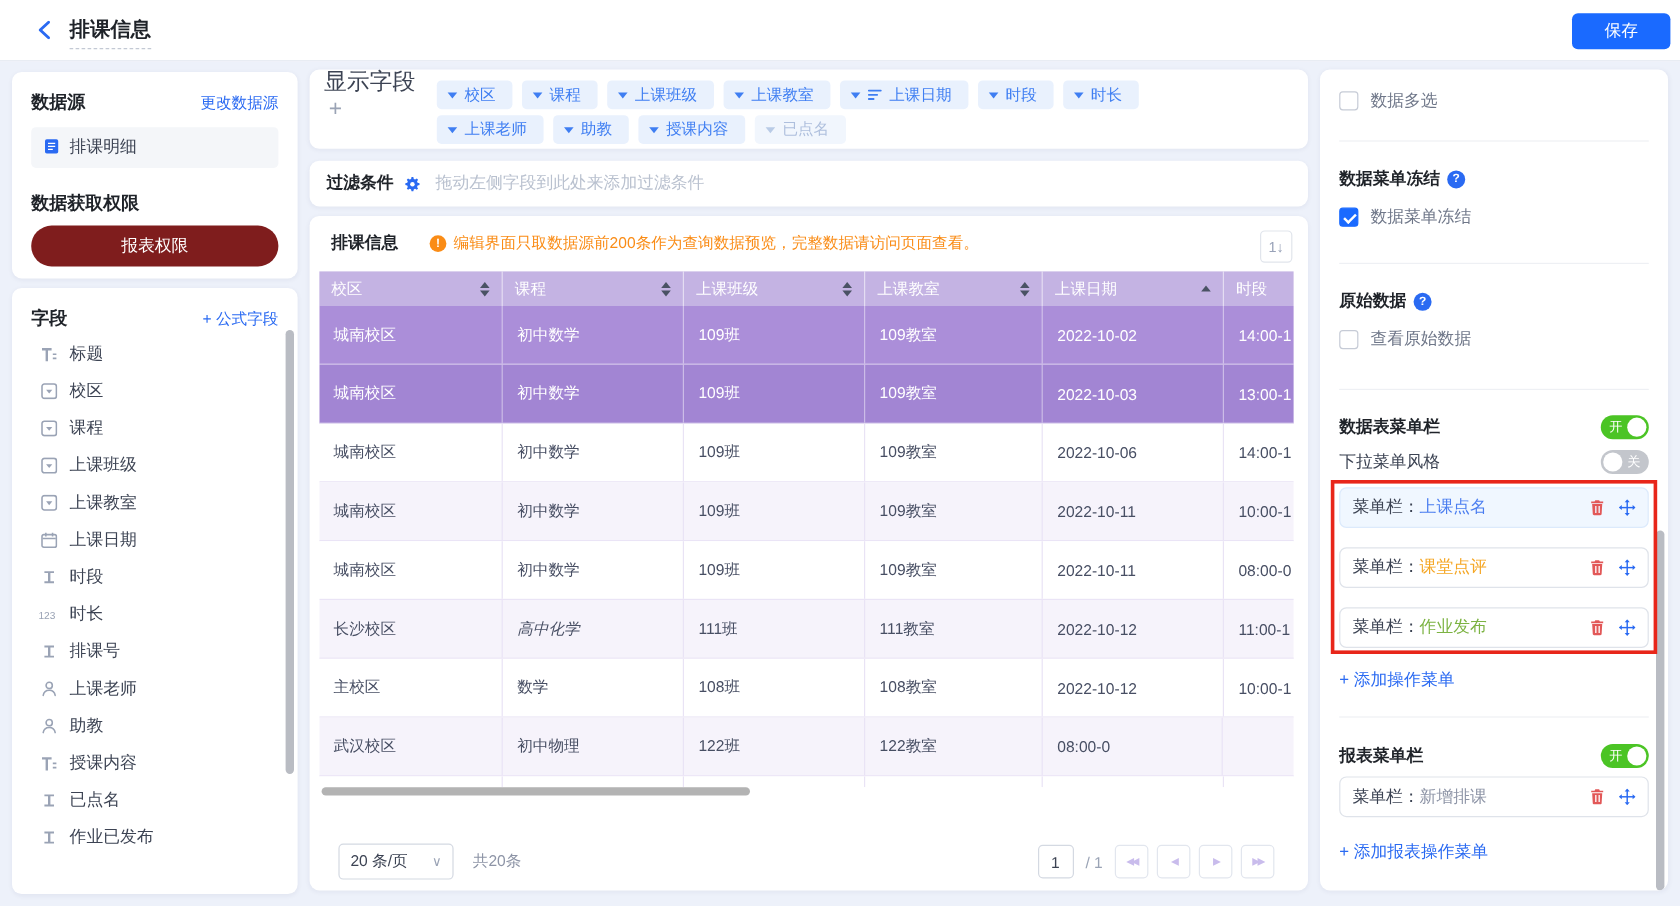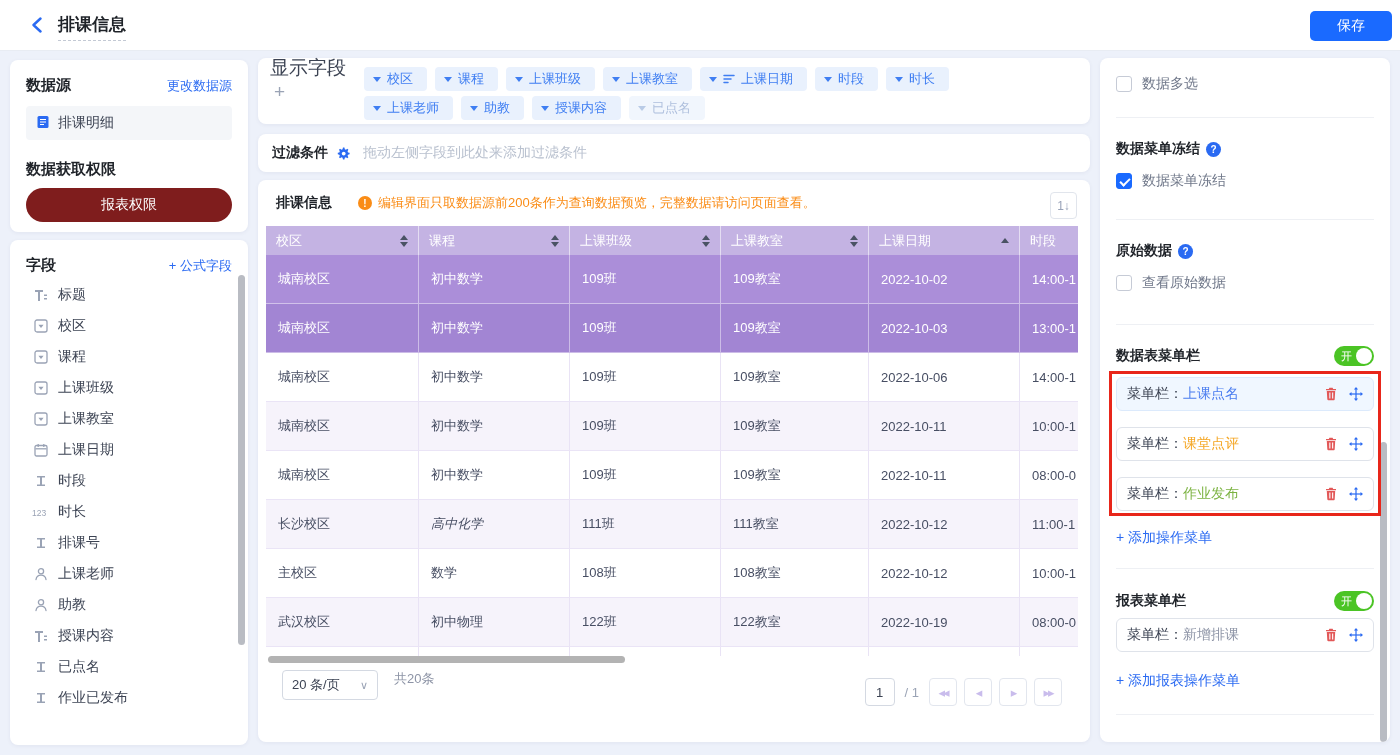--- a/index.html
+++ b/index.html
@@ -62,21 +62,21 @@
   .tbody{position:relative;width:904px;height:401px;overflow:hidden}
   .tr{display:flex;width:904px;height:49px;box-sizing:border-box;border-bottom:1px solid #eae4f6;background:#fff;cursor:pointer}
   .tr.alt{background:#f6f3fb}
   .tr.sel1{background:#ab8ed9;border-bottom-color:rgba(255,255,255,.45)}
   .tr.sel2{background:#a285d3;border-bottom-color:rgba(255,255,255,.45)}
   .td{box-sizing:border-box;display:flex;align-items:center;padding:0 12px;font-size:13px;color:#474e63;border-right:1px solid #e9e3f5;overflow:hidden;white-space:nowrap}
   .tr.sel1 .td,.tr.sel2 .td{color:#fff;border-right-color:rgba(255,255,255,.45)}
   .hscroll{position:absolute;left:8px;top:476px;width:812px;height:7px}
   .hthumb{position:absolute;left:2px;top:0;width:357px;height:7px;background:#b3b3b3;border-radius:4px}
 
-  .pager-row{position:absolute;left:8px;top:490px;width:812px;height:44px;display:flex;padding:0 16px;box-sizing:border-box}
+  .pager-row{position:absolute;left:8px;top:516px;width:812px;height:44px;display:flex;align-items:center;padding:0 16px;box-sizing:border-box}
   .psize{display:flex;align-items:center;justify-content:space-between;width:96px;height:30px;border:1px solid #d4d9e2;border-radius:4px;padding:0 9px;box-sizing:border-box;font-size:13px;color:#3c4353;cursor:pointer}
   .psize .v{color:#9aa3b5;font-size:11px}
   .ptotal{margin-left:16px;color:#8d94a6;font-size:13px}
   .pager{margin-left:auto;display:flex;align-items:center;gap:7px}
   .pnum{width:30px;height:28px;border:1px solid #d4d9e2;border-radius:4px;display:flex;align-items:center;justify-content:center;font-size:13px;color:#3c4353;box-sizing:border-box}
   .pof{color:#9aa3b5;font-size:13px;margin:0 3px}
   .pbtn{width:28px;height:28px;border:1px solid #e2e6ee;border-radius:4px;display:flex;align-items:center;justify-content:center;color:#c9bcec;font-size:13px;letter-spacing:-2px;box-sizing:border-box;cursor:pointer;background:#fff}
 
   
   .right-card{left:1100px;top:58px;width:290px;height:684px;padding:0 16px;box-sizing:border-box;overflow:hidden}
@@ -442,21 +442,20 @@
           <div class="td" style="width: 151px;">108班</div>
           <div class="td" style="width: 148px;">108教室</div>
           <div class="td" style="width: 151px;">2022-10-12</div>
           <div class="td" style="width: 150px;">10:00-1</div>
         </div>
         <div class="tr alt">
           <div class="td" style="width: 153px;">武汉校区</div>
           <div class="td" style="width: 151px; font-family: Liberation Mono, monospace;">初中物理</div>
           <div class="td" style="width: 151px;">122班</div>
           <div class="td" style="width: 148px;">122教室</div>
-          <div class="td" style="width: 151px;">2022-10-19</div>
           <div class="td" style="width: 150px;">08:00-0</div>
         </div>
         <div class="tr plain">
           <div class="td" style="width: 153px;"></div>
           <div class="td" style="width: 151px;"></div>
           <div class="td" style="width: 151px;"></div>
           <div class="td" style="width: 148px;"></div>
           <div class="td" style="width: 151px;"></div>
           <div class="td" style="width: 150px;"></div>
         </div>
@@ -510,20 +509,27 @@
   </div>
   <div class="divider" style="margin-top:31px"></div>
 
   <div class="head-toggle" style="margin-top:20px">
     <span class="rhead">数据表菜单栏</span>
     <span class="toggle on">
       <span class="tlabel">开</span>
       <span class="knob"></span>
     </span>
   </div>
+  <div class="head-toggle" style="margin-top:7px">
+    <span style="color:#3c4353">下拉菜单风格</span>
+    <span class="toggle off">
+      <span class="tlabel">关</span>
+      <span class="knob"></span>
+    </span>
+  </div>
 
   <div class="menu-list" id="table-menu-list" style="margin-top:10px">
     <div class="annot"></div>
   <div class="menu-item hl">
         <span>菜单栏：</span>
         <span style="color:#4a7df0">上课点名</span>
         <span class="acts">
           <span class="ic">
             <svg width="14" height="14" viewBox="0 0 14 14">
               <path fill="#e25858" d="M5.4.8h3.2l.6 1.2H12v1.3H2V2h2.8zM2.8 4h8.4l-.5 8.3c0 .6-.5 1-1.1 1H4.4c-.6 0-1-.4-1.1-1zm2.5 1.6v5.8h1.1V5.6zm2.8 0v5.8h1.1V5.6z"></path>

